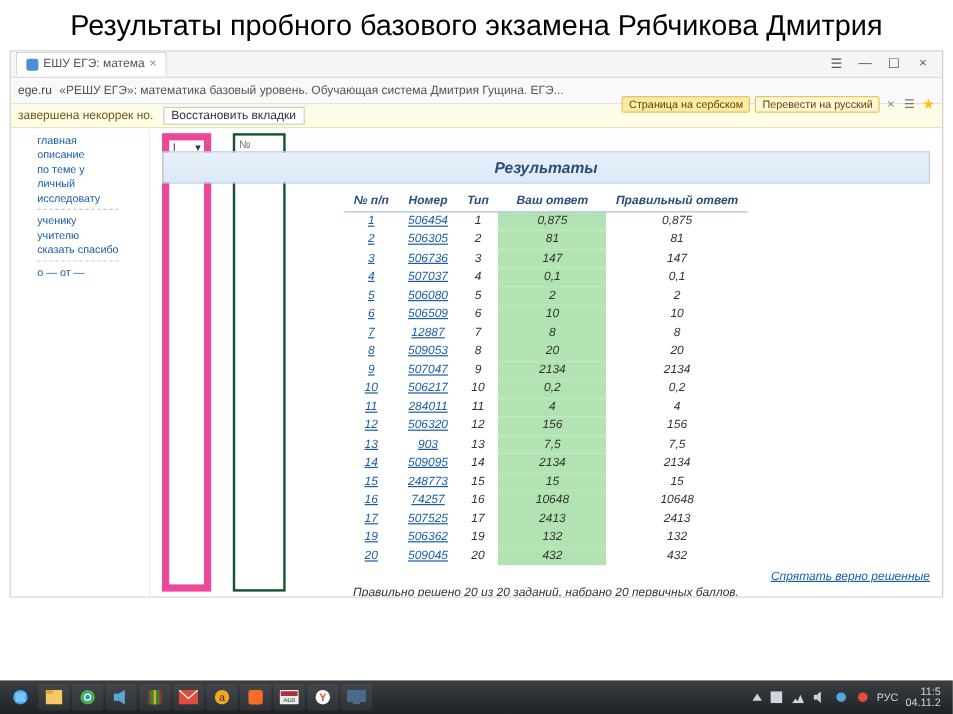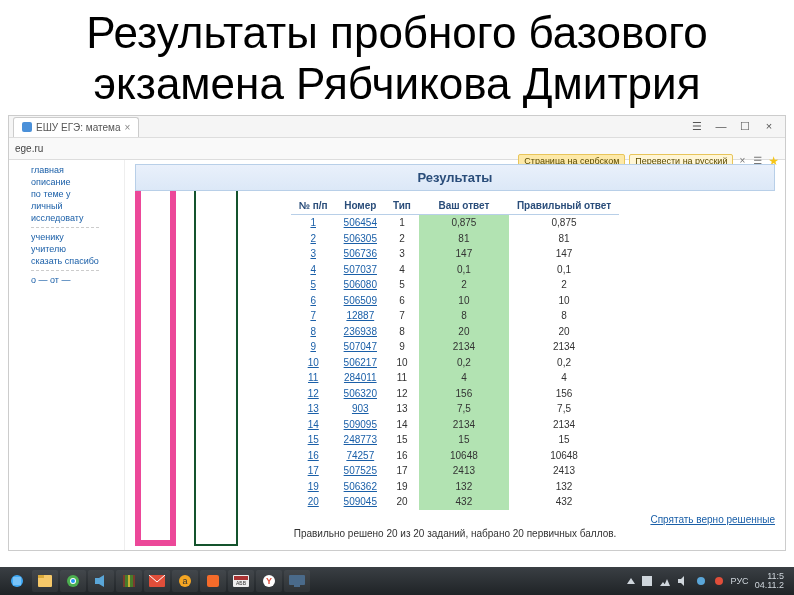--- a/index.html
+++ b/index.html
@@ -1,17 +1,17 @@
 <!DOCTYPE html>
 <html><head>
 <meta charset="utf-8">
 <style>
   * { box-sizing: border-box; margin: 0; padding: 0; }
   html, body { width: 794px; height: 595px; font-family: Arial, sans-serif; overflow: hidden; background: #fff; }
-  .slide-title { font-size: 44px; text-align: center; padding: 8px 40px 6px; line-height: 1.15; font-weight: 400; color: #000; }
+  .slide-title { font-size: 24px; text-align: center; padding: 8px 40px 6px; line-height: 1.15; font-weight: 400; color: #000; }
   .browser-chrome { border: 1px solid #ccc; margin: 0 8px; }
   .tab-bar { height: 22px; background: #f5f5f5; display: flex; align-items: center; font-size: 10px; color: #555; border-bottom: 1px solid #ddd; padding-left: 4px; }
   .tab { display: flex; align-items: center; gap: 4px; padding: 2px 8px; background: #fff; border: 1px solid #ccc; border-bottom: none; border-radius: 3px 3px 0 0; height: 20px; text-align: center; }
   .tab .favicon { width: 10px; height: 10px; background: #4a90d9; border-radius: 2px; }
   .tab .x { color: #888; cursor: pointer; }
   .window-ctrl { margin-left: auto; display: flex; gap: 4px; padding-right: 6px; color: #555; font-size: 11px; }
   .window-ctrl span { width: 20px; text-align: center; cursor: pointer; }
   .addr-bar { height: 22px; background: #f9f9f9; border-bottom: 1px solid #ddd; display: flex; align-items: center; font-size: 10px; color: #444; padding: 0 6px; gap: 6px; }
   .addr-text { flex: 0 0 auto; white-space: nowrap; overflow: hidden; color: #555; }
   .translate-bar { margin-left: auto; display: flex; gap: 4px; align-items: center; margin-top: 24px; }
@@ -21,21 +21,21 @@
   .star { color: #f5c518; font-size: 12px; }
   .info-bar { height: 20px; background: #fefbe6; border-bottom: 1px solid #eede9b; display: flex; align-items: center; font-size: 10px; color: #6b5a13; padding: 0 6px; gap: 8px; }
   .restore-btn { background: #fff; border: 1px solid #ccc; padding: 1px 6px; font-size: 10px; cursor: pointer; color: #333; }
   .content-wrap { display: flex; height: 390px; background: #fff; }
   .sidebar { width: 116px; border-right: 1px solid #eee; font-size: 9px; color: #1a5fa8; padding: 4px 4px; display: flex; flex-direction: row; gap: 18px; }
   .sidebar .logo-block { height: 36px; background: linear-gradient(#f7b733,#e8a01d); border-radius: 2px; margin-bottom: 6px; }
   .sidebar .slink { color: #1a5fa8; cursor: pointer; padding: 1px 0; white-space: nowrap; overflow: hidden; text-overflow: ellipsis; }
   .sidebar .divider { border-top: 1px dashed #ccc; margin: 3px 0; }
   .sidebar .select { border:6px solid #ec4899; padding:1px 3px; font-size:9px; color:#333; background:#fff; display:flex; justify-content:space-between; cursor:pointer;}
   .sidebar .input { border:2px solid #14532d; padding:2px 3px; font-size:9px; color:#777; background:#fff;}
-  .main { flex: 1; padding: 4px 10px 2px 10px; overflow: hidden; }
+  .main { flex: 1; padding: 19px 10px 2px 10px; overflow: hidden; font-style: italic; }
   .results-header { background: linear-gradient(#e9f0fb,#dce8f7); border: 1px solid #b8cfe8; text-align: center; font-weight: bold; font-size: 13px; color: #2a4d7a; padding: 5px 0; margin-bottom: 6px; }
   .rtable { border-collapse: collapse; margin: 0 auto; font-size: 10px; color: #333; }
   .rtable th { background: #fff; border-bottom: 1px solid #b8cfe8; padding: 3px 8px; font-weight: bold; color: #2a4d7a; font-size: 10px; text-align: center; white-space: nowrap;}
   .rtable td { padding: 1px 8px; text-align: center; font-size: 10px; line-height: 1.35; white-space: nowrap;}
   .rtable td.idx a, .rtable td.num a { color: #1a5fa8; text-decoration: underline; cursor: pointer; }
   .rtable td.ans { background: #b2e3b2; min-width: 90px;}
   .rtable td.corr { min-width: 90px;}
   .post-links { text-align: right; font-size: 10px; margin-top: 4px; }
   .post-links a { color: #1a5fa8; text-decoration: underline; cursor: pointer; }
   .summary { text-align: center; font-size: 10px; color: #333; margin-top: 3px; line-height: 1.25;}
@@ -66,29 +66,34 @@
     <div class="window-ctrl">
       <span>☰</span>
       <span>—</span>
       <span>☐</span>
       <span>×</span>
     </div>
   </div>
 
   <div class="addr-bar">
     <span>ege.ru</span>
+    <span class="addr-text">«РЕШУ ЕГЭ»: математика базовый уровень. Обучающая система Дмитрия Гущина. ЕГЭ...</span>
     <div class="translate-bar">
       <span class="tbtn">Страница на сербском</span>
       <span class="tbtn light">Перевести на русский</span>
       <span class="x-small">×</span>
       <span class="x-small">☰</span>
       <span class="star">★</span>
     </div>
   </div>
 
+  <div class="info-bar">
+    <span>завершена некоррек но.</span>
+    <button class="restore-btn">Восстановить вкладки</button>
+  </div>
 
   <div class="content-wrap">
 
     <div class="sidebar">
       <div class="logo-block"></div>
       <div id="sidebar-links">
           <div class="slink">главная</div>
           <div class="slink">описание</div>
           <div class="slink">по теме у</div>
           <div class="slink">личный</div>
@@ -165,21 +170,21 @@
             </tr>
             <tr>
               <td class="idx"><a>7</a></td>
               <td class="num"><a>12887</a></td>
               <td>7</td>
               <td class="ans">8</td>
               <td class="corr">8</td>
             </tr>
             <tr>
               <td class="idx"><a>8</a></td>
-              <td class="num"><a>236938</a></td>
+              <td class="num"><a>509053</a></td>
               <td>8</td>
               <td class="ans">20</td>
               <td class="corr">20</td>
             </tr>
             <tr>
               <td class="idx"><a>9</a></td>
               <td class="num"><a>507047</a></td>
               <td>9</td>
               <td class="ans">2134</td>
               <td class="corr">2134</td>

